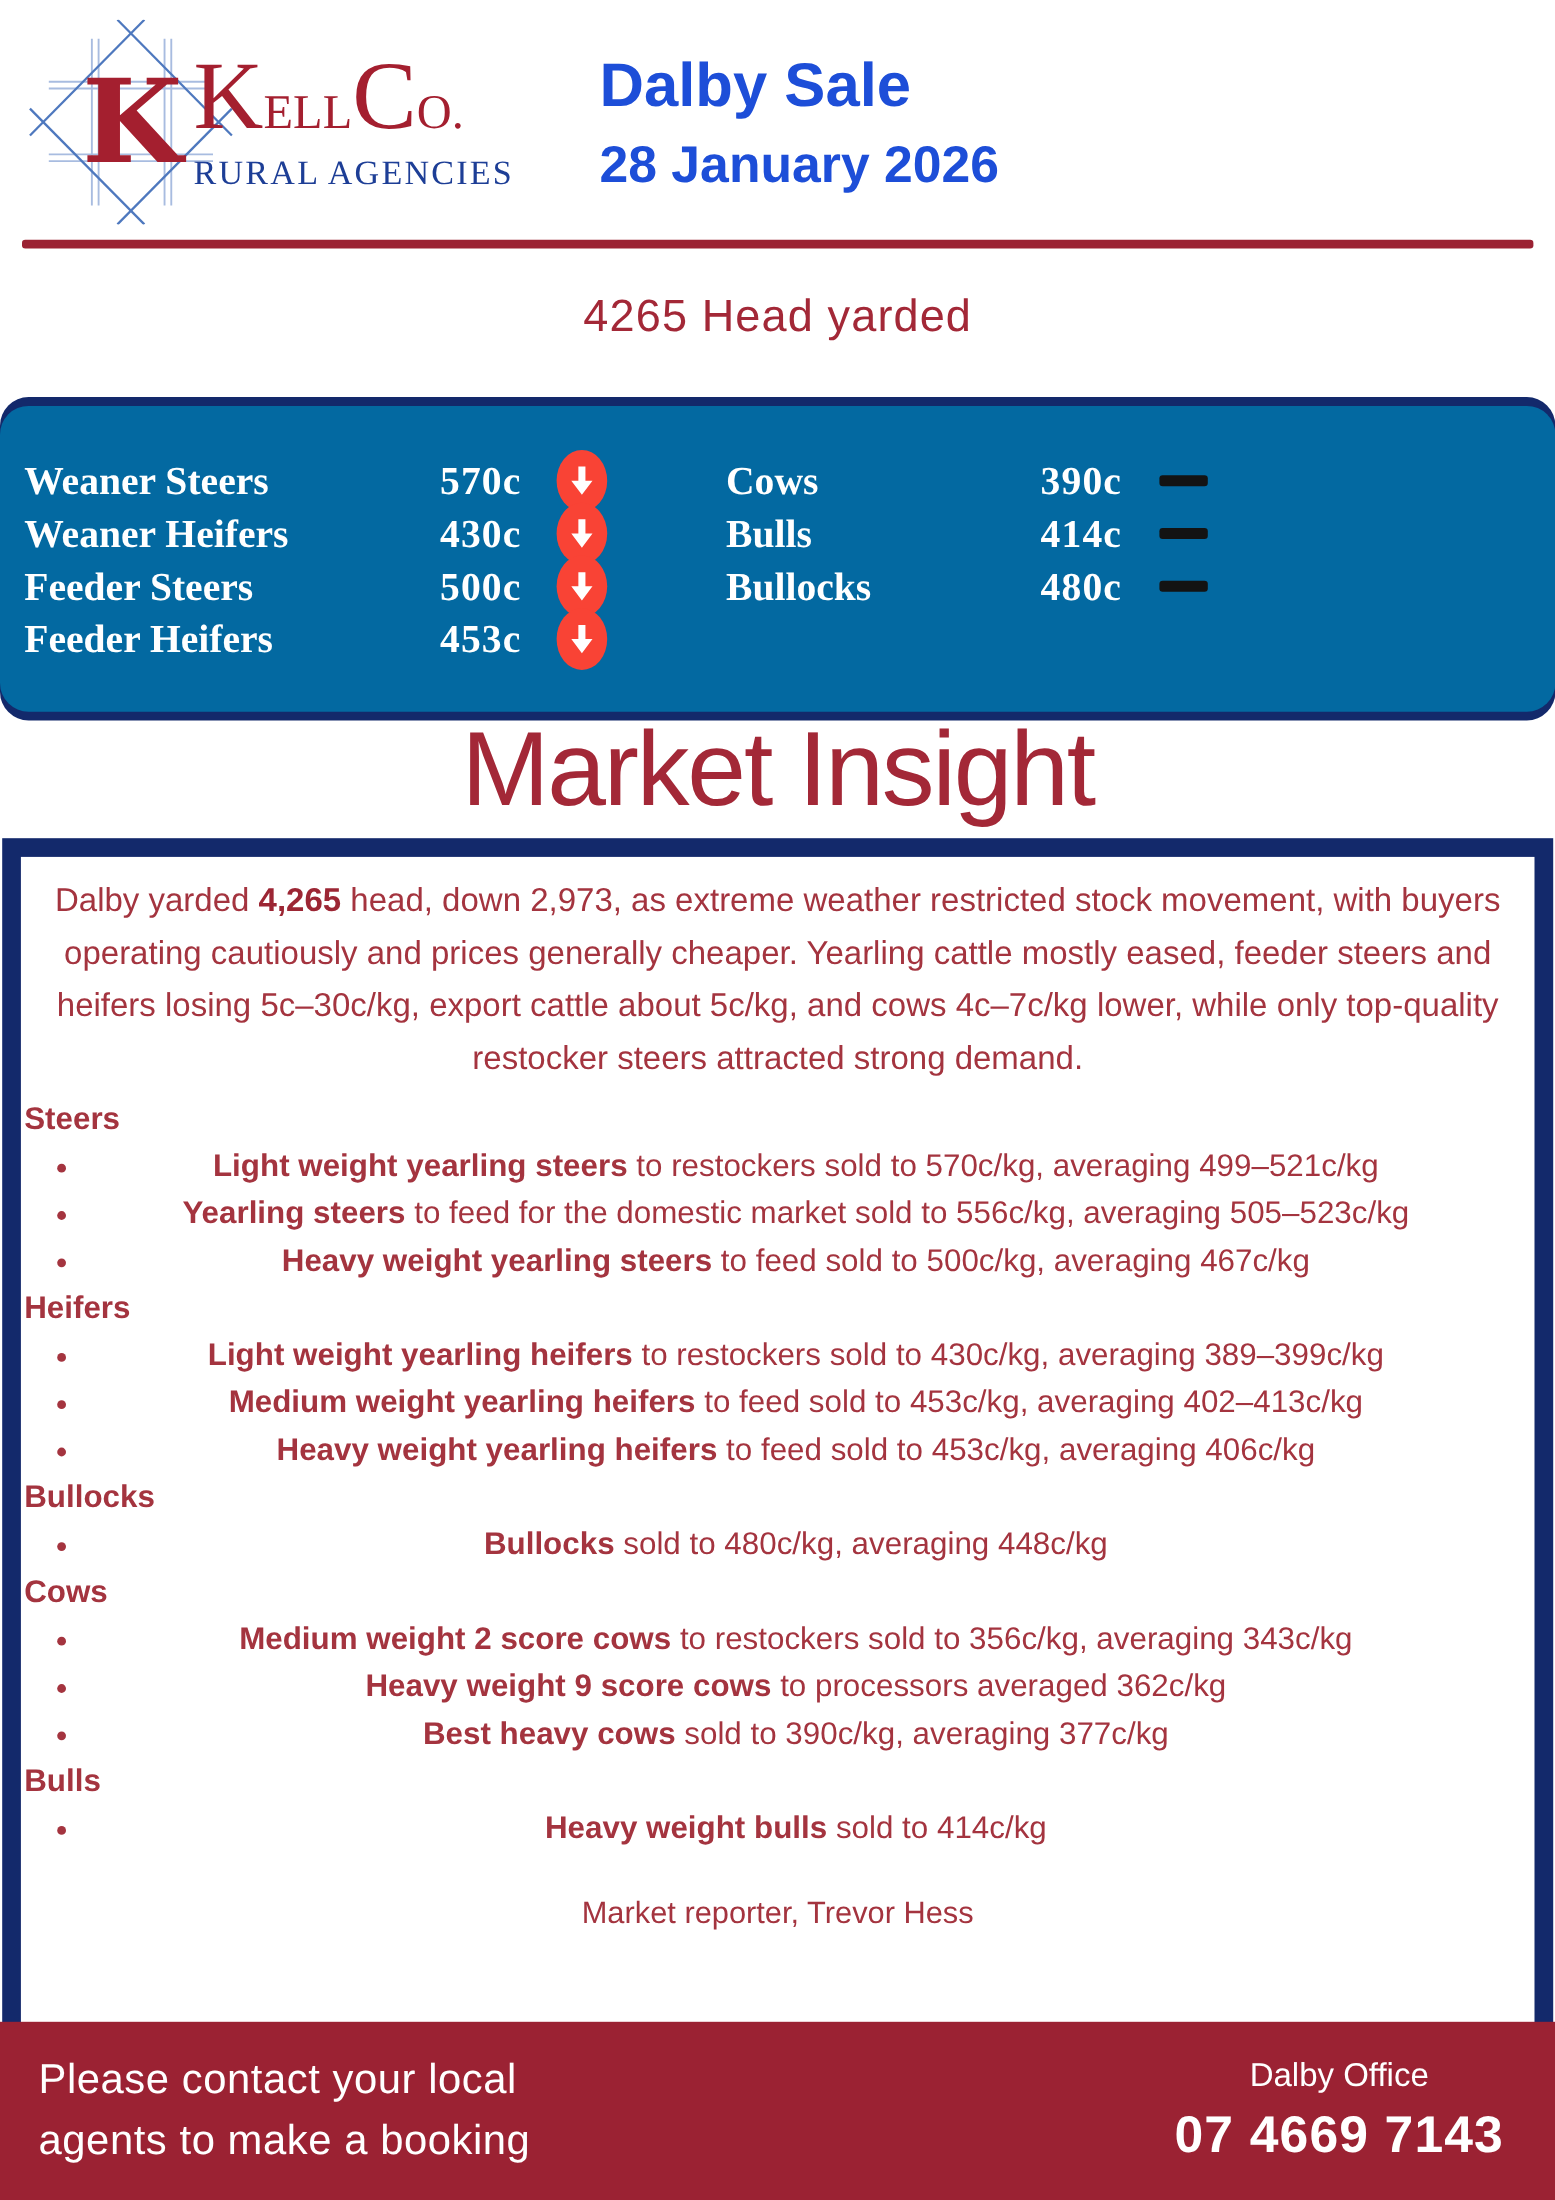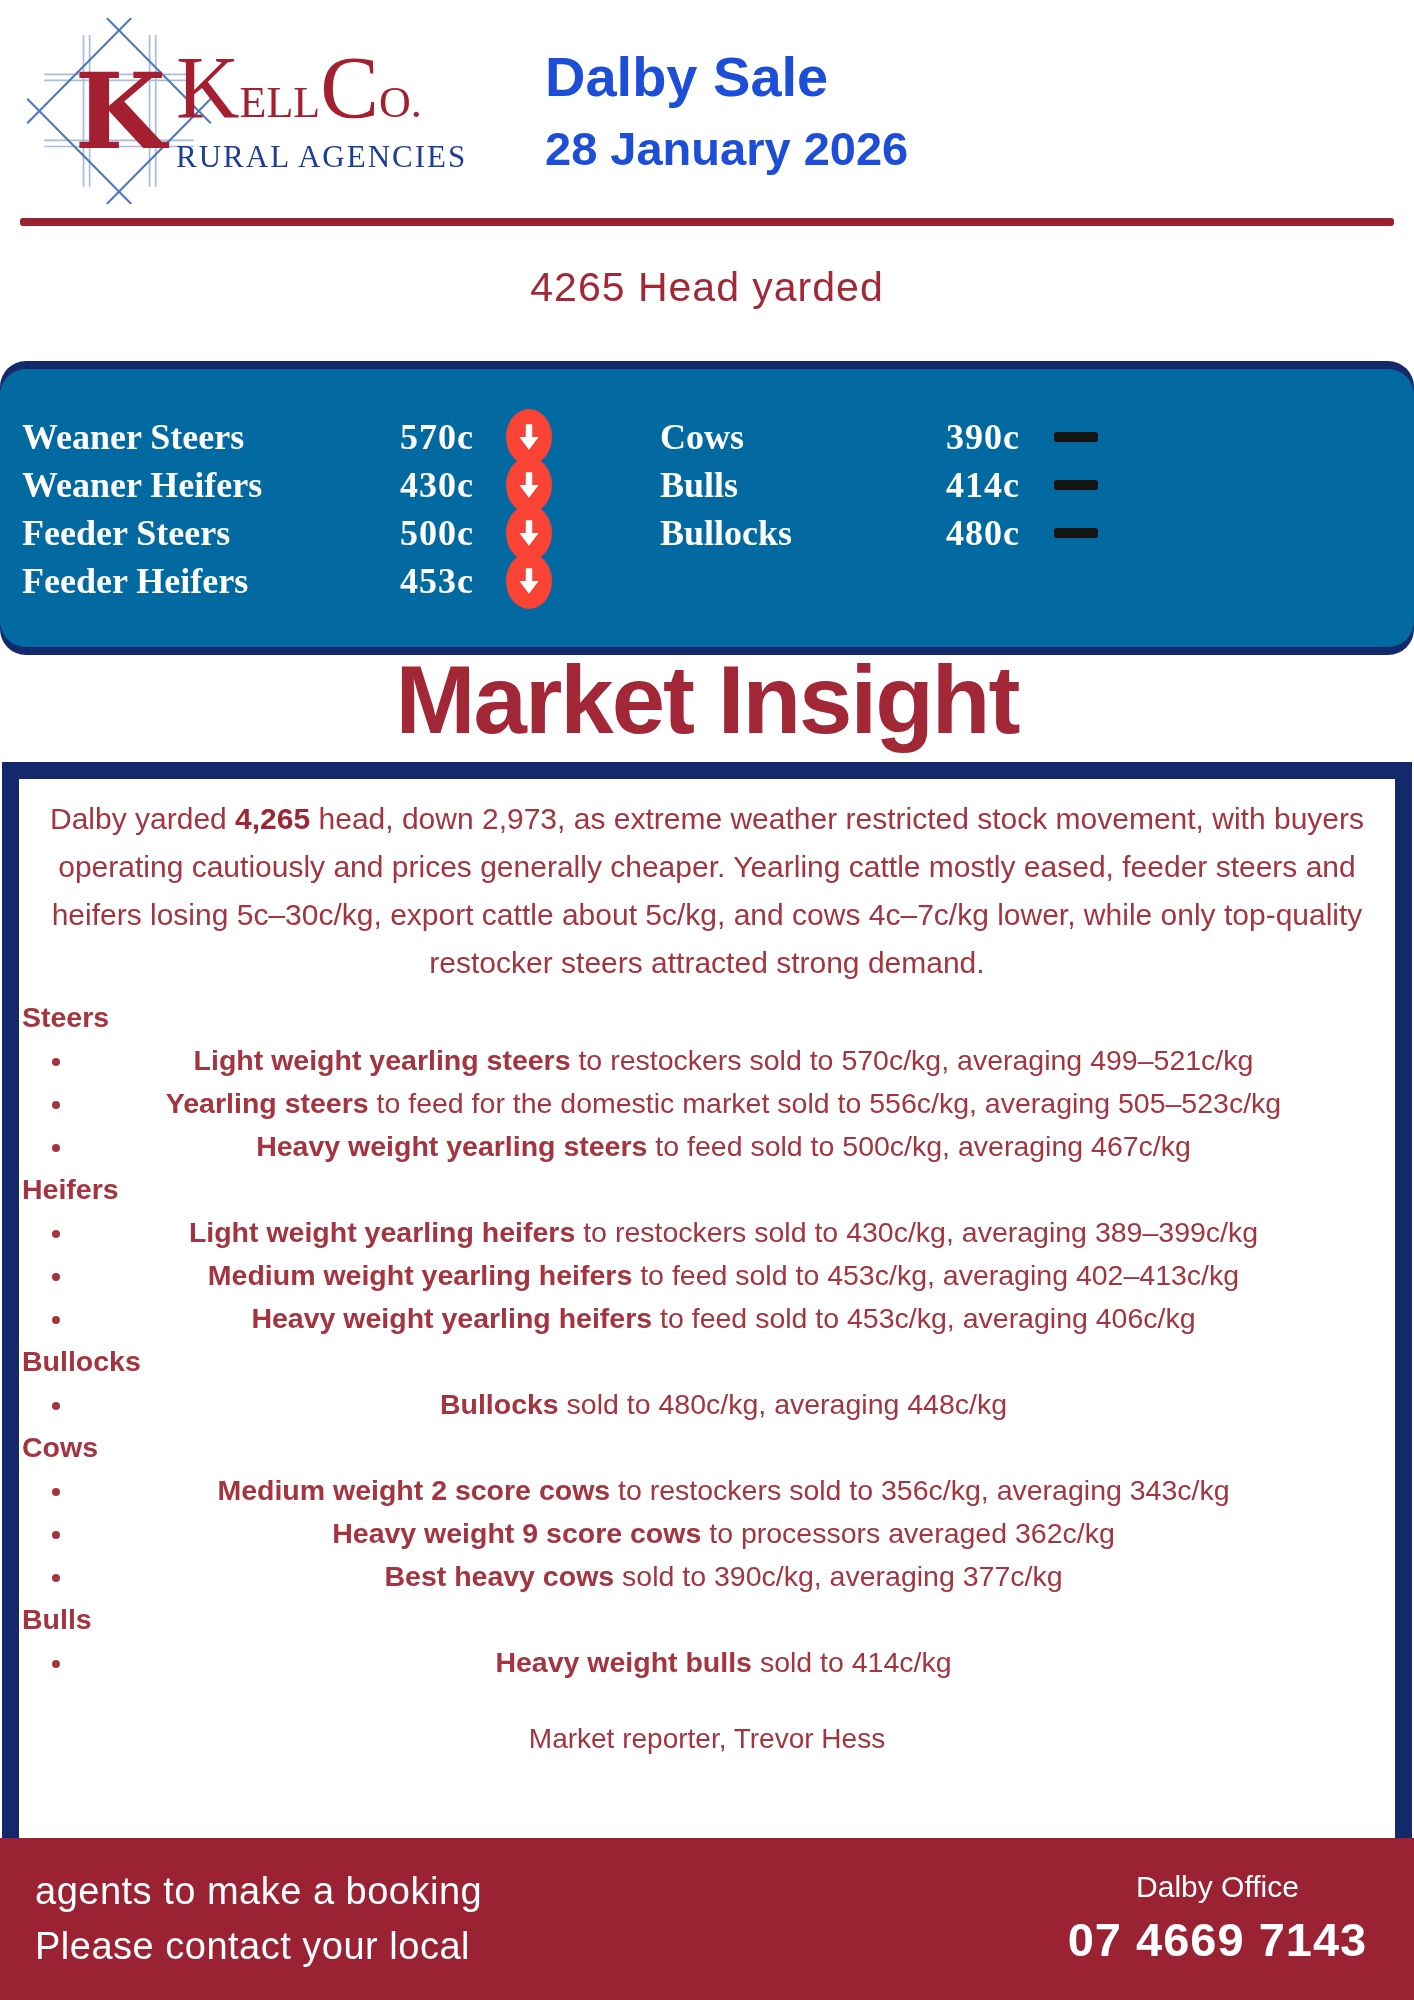--- a/index.html
+++ b/index.html
@@ -39,21 +39,21 @@
            font-family:"Liberation Serif", serif; font-weight:700; font-size:36px; }
   .p-label { flex:1; white-space:nowrap; }
   .p-value { width:128px; text-align:right; letter-spacing:1px; }
   .icon-down { flex:0 0 auto; width:46px; height:56px; margin-left:32px; background:#F94335;
                border-radius:50%; display:flex; align-items:center; justify-content:center; }
   .icon-down svg { width:26px; height:30px; }
   .icon-dash { flex:0 0 auto; width:44px; height:10px; margin-left:34px; background:#131313; border-radius:3px; }
 
   
   .mi-heading { position:absolute; left:0; top:645px; width:100%; text-align:center;
-                font-size:96px; font-weight:700; letter-spacing:-2px; color:#A32837; z-index:5; }
+                font-size:96px; font-weight:400; letter-spacing:-2px; color:#A32837; z-index:5; }
   .insight-box { position:absolute; left:2px; top:762px; width:1410px; height:1106px;
                  border:17px solid #13296B; background:#ffffff; z-index:2; }
   .intro { position:absolute; left:18px; right:18px; top:16px; text-align:center;
            font-size:30px; line-height:48px; color:#A4343F; }
   .intro b { font-weight:700; color:#9C2634; }
   .sections { position:absolute; left:3px; top:217px; right:28px; font-size:28.5px; color:#A4343F; }
   .sec-h  { line-height:43px; font-weight:700; }
   .sec-ul { list-style:none;text-align:center; }
   .sec-li { position:relative; line-height:43px; padding-left:58px; white-space:nowrap; }
   .sec-li::before { content:""; position:absolute; left:30px; top:19px; width:8px; height:8px;
@@ -212,22 +212,22 @@
         <li class="sec-li"><span class="lead">Heavy weight bulls</span><span> sold to 414c/kg</span></li>
       </ul>
 
     </div>
 
     <div class="reporter">Market reporter, Trevor Hess</div>
   </div>
 
   <div class="footer">
     <div class="footer-msg">
+      <div>Please contact your local</div>
       <div>agents to make a booking</div>
-      <div>Please contact your local</div>
     </div>
     <div class="footer-right">
       <div class="office">Dalby Office</div>
       <div class="phone">07 4669 7143</div>
     </div>
   </div>
 
 </div>
 
 </body></html>

